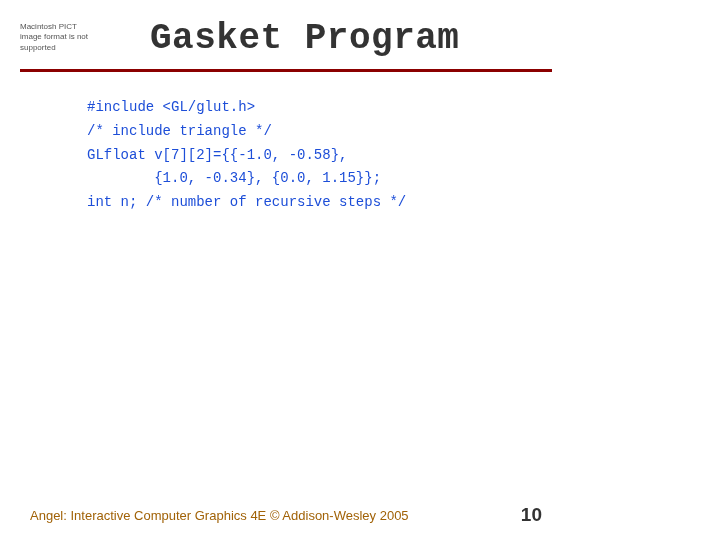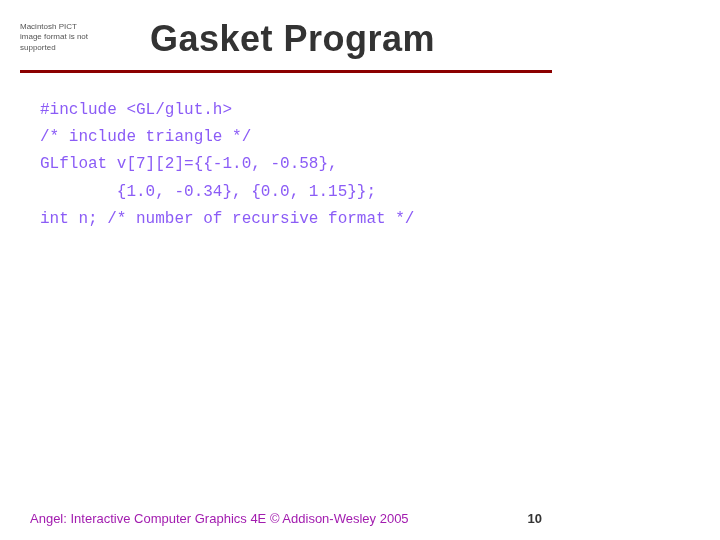--- a/index.html
+++ b/index.html
@@ -41,62 +41,64 @@
       margin-top: 4px;
     }
 
     .slide-title {
       font-size: 36px;
       font-weight: bold;
       color: #333333;
       margin-left: 60px;
       margin-top: 0;
       letter-spacing: 0.5px;
+      font-family: Liberation Mono, monospace;
     }
 
     .divider {
       height: 3px;
       background: #8b0000;
       margin: 10px 20px 0 20px;
     }
 
     .content-area {
       padding: 24px 40px 10px 40px;
     }
 
     .code-block {
       font-family: 'Courier New', Courier, monospace;
-      font-size: 16px;
-      color: #8b5cf6;
+      font-size: 14px;
+      color: #1d4ed8;
       line-height: 1.7;
+      margin-left: 47px;
     }
 
     .code-line {
       display: block;
       white-space: pre;
     }
 
     .footer {
       position: absolute;
       bottom: 14px;
       left: 0;
       right: 0;
       display: flex;
       justify-content: space-between;
       padding: 0 30px;
       align-items: center;
     }
 
     .footer-text {
       font-size: 13px;
-      color: #a21caf;
+      color: #a16207;
     }
 
     .footer-page {
-      font-size: 13px;
+      font-size: 19px;
       color: #333;
       font-weight: bold;
     }
   </style>
 </head>
 <body>
 
 <div class="slide-container">
 
   <div class="header-area">
@@ -108,21 +110,21 @@
 
   <div class="content-area">
     <div class="code-block">
       <span class="code-line">#include &lt;GL/glut.h&gt;</span>
       <span class="code-line"></span>
       <span class="code-line">/* include triangle */</span>
       <span class="code-line"></span>
       <span class="code-line">GLfloat v[7][2]={{-1.0, -0.58},</span>
       <span class="code-line">        {1.0, -0.34}, {0.0, 1.15}};</span>
       <span class="code-line"></span>
-      <span class="code-line">int n; /* number of recursive format */</span>
+      <span class="code-line">int n; /* number of recursive steps */</span>
     </div>
   </div>
 
   <div class="footer">
     <span class="footer-text">Angel: Interactive Computer Graphics 4E © Addison-Wesley 2005</span>
     <span class="footer-page">10</span>
   </div>
 
 </div>
 

